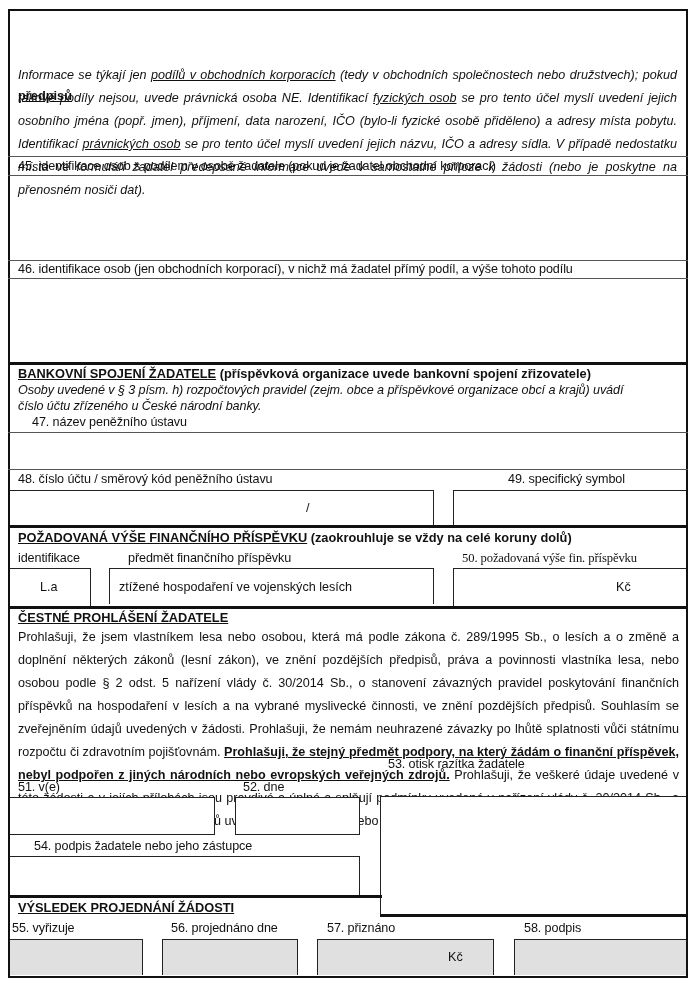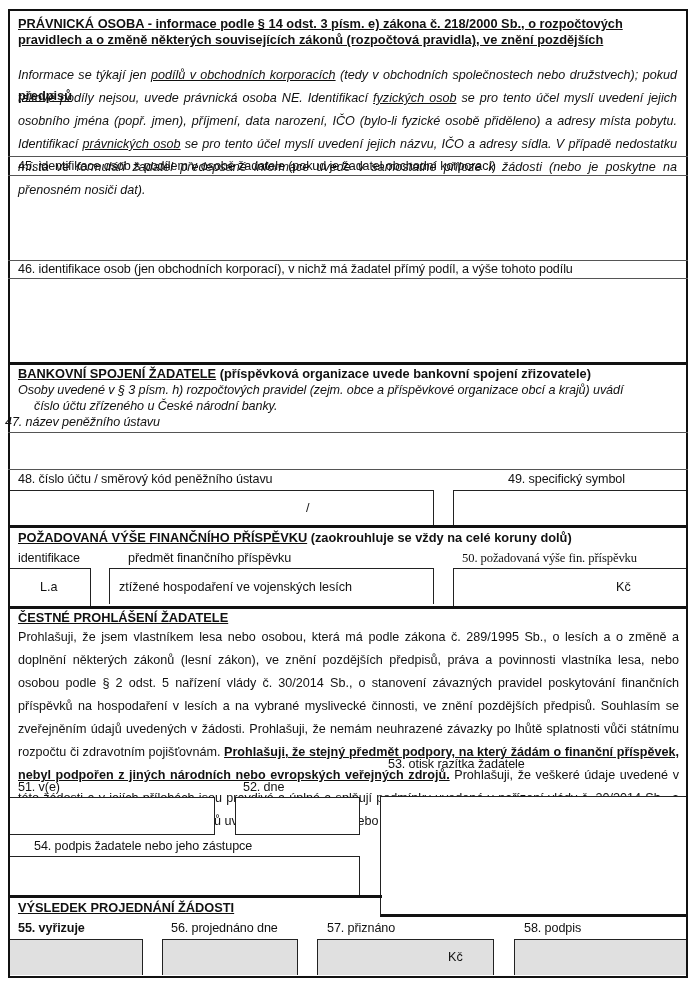--- a/index.html
+++ b/index.html
@@ -20,22 +20,20 @@
   .gray { background:#e0e0e0; }
   .boxtext { position:absolute; font-size:12.6px; line-height:15px; white-space:nowrap; }
   .sect { position:absolute; font-size:12.8px; font-weight:bold; line-height:16px; white-space:nowrap; }
 </style>
 </head>
 <body>
 
 <div class="frame"></div>
 
 <div class="abs" style="left:10px;top:11px;width:676px;height:348px;">
-  <div class="sect u" style="left:8px;top:5px;">PRÁVNICKÁ OSOBA - informace podle § 14 odst. 3 písm. e) zákona č. 218/2000 Sb., o rozpočtových</div>
-  <div class="sect u" style="left:8px;top:21px;">pravidlech a o změně některých souvisejících zákonů (rozpočtová pravidla), ve znění pozdějších</div>
   <div class="sect u" style="left:8px;top:37px;margin-top:40px;">předpisů</div>
   <div class="para ital" style="left:8px;top:53px;width:659px;">
     <span>Informace se týkají jen </span><span class="u">podílů v obchodních korporacích</span><span> (tedy v obchodních společnostech nebo družstvech); pokud takové podíly nejsou, uvede právnická osoba NE. Identifikací </span><span class="u">fyzických osob</span><span> se pro tento účel myslí uvedení jejich osobního jména (popř. jmen), příjmení, data narození, IČO (bylo-li fyzické osobě přiděleno) a adresy místa pobytu. Identifikací </span><span class="u">právnických osob</span><span> se pro tento účel myslí uvedení jejich názvu, IČO a adresy sídla. V případě nedostatku místa ve formuláři žadatel předepsané informace uvede v samostatné příloze k žádosti (nebo je poskytne na přenosném nosiči dat).</span>
   </div>
 </div>
 
 <div class="hline thin" style="top:156px;"></div>
 <div class="lbl" style="left:18px;top:159px;">45. identifikace osob s podílem v osobě žadatele (pokud je žadatel obchodní korporací)</div>
 <div class="hline thin" style="top:175px;"></div>
 <div class="abs" style="left:10px;top:176px;width:676px;height:84px;"><span></span></div>
@@ -44,22 +42,22 @@
 <div class="lbl" style="left:18px;top:262px;">46. identifikace osob (jen obchodních korporací), v nichž má žadatel přímý podíl, a výše tohoto podílu</div>
 <div class="hline thin" style="top:278px;"></div>
 <div class="abs" style="left:10px;top:279px;width:676px;height:82px;"><span></span></div>
 
 <div class="hline thick" style="top:362px;"></div>
 
 <div class="sect" style="left:18px;top:366px;">
   <span class="u">BANKOVNÍ SPOJENÍ ŽADATELE</span><span> (příspěvková organizace uvede bankovní spojení zřizovatele)</span>
 </div>
 <div class="lbl ital" style="left:18px;top:383px;">Osoby uvedené v § 3 písm. h) rozpočtových pravidel (zejm. obce a příspěvkové organizace obcí a krajů) uvádí</div>
-<div class="lbl ital" style="left:18px;top:399px;margin-left:16px;">číslo účtu zřízeného u České národní banky.</div>
-<div class="lbl" style="left:5px;top:415px;font-style:italic;">47. název peněžního ústavu</div>
+<div class="lbl ital" style="left:18px;top:399px;">číslo účtu zřízeného u České národní banky.</div>
+<div class="lbl" style="left:32px;top:415px;">47. název peněžního ústavu</div>
 <div class="hline thin" style="top:432px;"></div>
 <div class="abs" style="left:10px;top:433px;width:676px;height:36px;"><span></span></div>
 <div class="hline thin" style="top:469px;"></div>
 <div class="lbl" style="left:18px;top:472px;">48. číslo účtu / směrový kód peněžního ústavu</div>
 <div class="lbl" style="left:462px;top:472px;margin-left:46px;">49. specifický symbol</div>
 <div class="box" style="left:10px;top:490px;width:424px;height:35px;border-left:none;border-bottom:none;">
   <span class="boxtext" style="left:296px;top:10px;">/</span>
 </div>
 <div class="box" style="left:453px;top:490px;width:233px;height:35px;border-right:none;border-bottom:none;">
   <span></span>
@@ -101,21 +99,21 @@
   <span></span>
 </div>
 <div class="box" style="left:380px;top:796px;width:306px;height:121px;border-right:none;border-bottom:3px solid #111;"></div>
 
 <div class="lbl" style="left:18px;top:839px;margin-left:16px;">54. podpis žadatele nebo jeho zástupce</div>
 <div class="box" style="left:10px;top:856px;width:350px;height:40px;border-left:none;border-bottom:none;"></div>
 
 <div class="abs" style="left:8px;top:895px;width:374px;height:3px;background:#111;"></div>
 
 <div class="sect u" style="left:18px;top:900px;">VÝSLEDEK PROJEDNÁNÍ ŽÁDOSTI</div>
-<div class="lbl" style="left:18px;top:921px;font-weight:bold;">55. vyřizuje</div>
+<div class="lbl" style="left:12px;top:921px;">55. vyřizuje</div>
 <div class="lbl" style="left:171px;top:921px;">56. projednáno dne</div>
 <div class="lbl" style="left:327px;top:921px;">57. přiznáno</div>
 <div class="lbl" style="left:524px;top:921px;">58. podpis</div>
 
 <div class="box gray" style="left:10px;top:939px;width:133px;height:36px;border-left:none;border-bottom:none;"></div>
 <div class="box gray" style="left:162px;top:939px;width:136px;height:36px;border-bottom:none;"></div>
 <div class="box gray" style="left:317px;top:939px;width:177px;height:36px;border-bottom:none;">
   <span class="boxtext" style="left:130px;top:10px;">Kč</span>
 </div>
 <div class="box gray" style="left:514px;top:939px;width:172px;height:36px;border-right:none;border-bottom:none;"></div>

